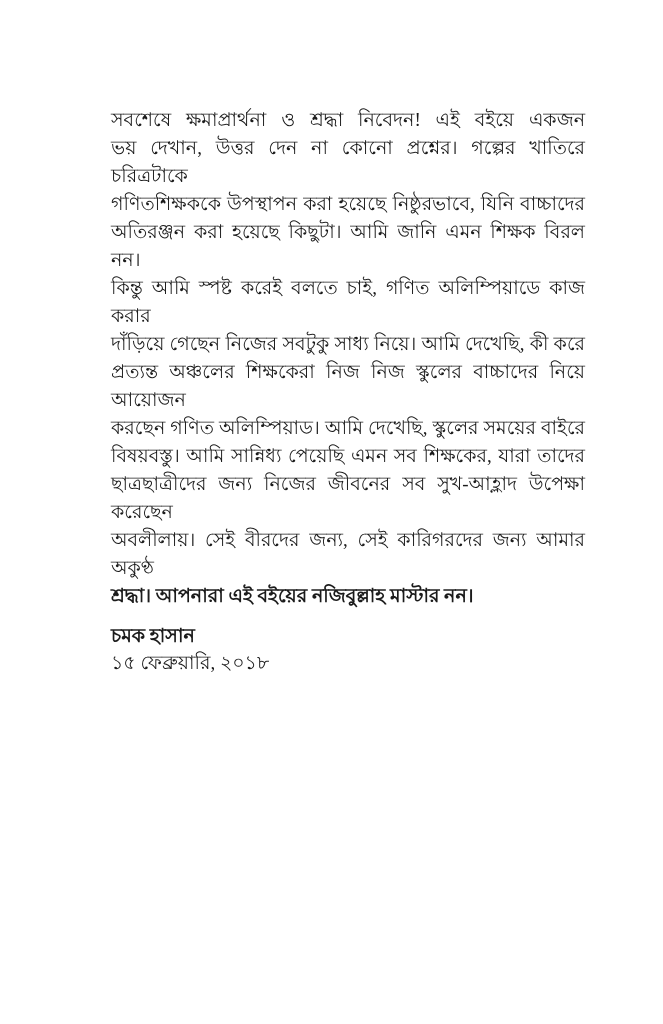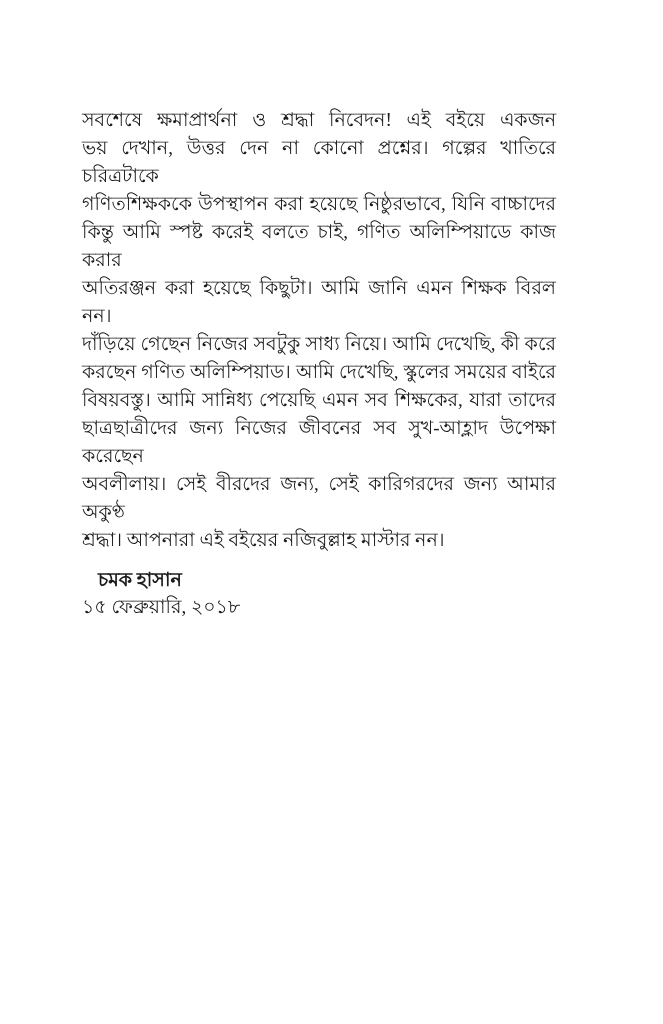--- a/index.html
+++ b/index.html
@@ -11,61 +11,62 @@
     position: relative;
     width: 663px;
     height: 1024px;
     background: #ffffff;
     overflow: hidden;
     font-family: "Liberation Serif", "DejaVu Sans", serif;
     color: #1b1b1b;
   }
   .content {
     position: absolute;
-    left: 82px;
+    left: 111px;
     top: 106px;
     width: 474px;
   }
   .paragraph {
     font-size: 19px;
     line-height: 28px;
   }
   .pline {
     text-align: justify;
     text-align-last: justify;
     -moz-text-align-last: justify;
     white-space: normal;
     min-height: 28px;
   }
   .pline.last {
     text-align-last: left;
+    font-weight: bold;
     -moz-text-align-last: left;
   }
   .signature {
     margin-top: 12px;
     font-size: 19px;
     line-height: 27px;
   }
   .author {
     font-weight: bold;
-    margin-left: 16px;
   }
 </style>
 </head>
 <body>
 
 <div class="page">
   <div class="content">
     <div class="paragraph">
       <div class="pline">সবশেষে ক্ষমাপ্রার্থনা ও শ্রদ্ধা নিবেদন! এই বইয়ে একজন</div>
       <div class="pline">ভয় দেখান, উত্তর দেন না কোনো প্রশ্নের। গল্পের খাতিরে চরিত্রটাকে</div>
       <div class="pline">গণিতশিক্ষককে উপস্থাপন করা হয়েছে নিষ্ঠুরভাবে, যিনি বাচ্চাদের</div>
+      <div class="pline">অতিরঞ্জন করা হয়েছে কিছুটা। আমি জানি এমন শিক্ষক বিরল নন।</div>
       <div class="pline">কিন্তু আমি স্পষ্ট করেই বলতে চাই, গণিত অলিম্পিয়াডে কাজ করার</div>
-      <div class="pline">অতিরঞ্জন করা হয়েছে কিছুটা। আমি জানি এমন শিক্ষক বিরল নন।</div>
       <div class="pline">দাঁড়িয়ে গেছেন নিজের সবটুকু সাধ্য নিয়ে। আমি দেখেছি, কী করে</div>
+      <div class="pline">প্রত্যন্ত অঞ্চলের শিক্ষকেরা নিজ নিজ স্কুলের বাচ্চাদের নিয়ে আয়োজন</div>
       <div class="pline">করছেন গণিত অলিম্পিয়াড। আমি দেখেছি, স্কুলের সময়ের বাইরে</div>
       <div class="pline">বিষয়বস্তু। আমি সান্নিধ্য পেয়েছি এমন সব শিক্ষকের, যারা তাদের</div>
       <div class="pline">ছাত্রছাত্রীদের জন্য নিজের জীবনের সব সুখ-আহ্লাদ উপেক্ষা করেছেন</div>
       <div class="pline">অবলীলায়। সেই বীরদের জন্য, সেই কারিগরদের জন্য আমার অকুণ্ঠ</div>
       <div class="pline last">শ্রদ্ধা। আপনারা এই বইয়ের নজিবুল্লাহ মাস্টার নন।</div>
     </div>
     <div class="signature">
       <div class="author">চমক হাসান</div>
       <div class="date">১৫ ফেব্রুয়ারি, ২০১৮</div>
     </div>

